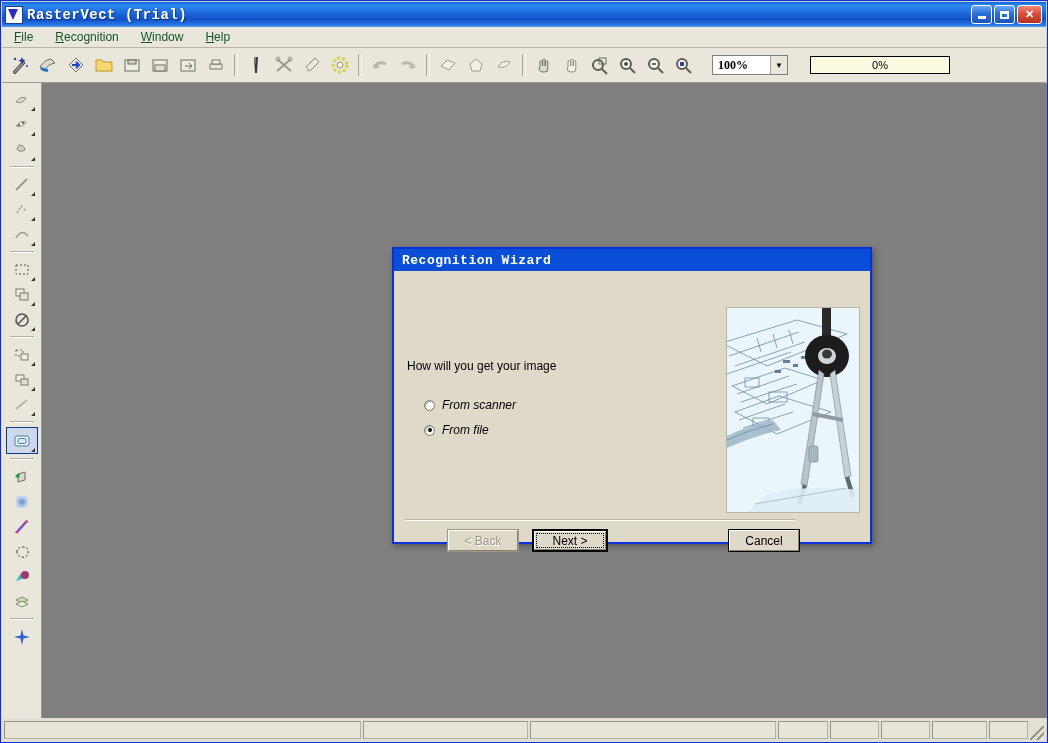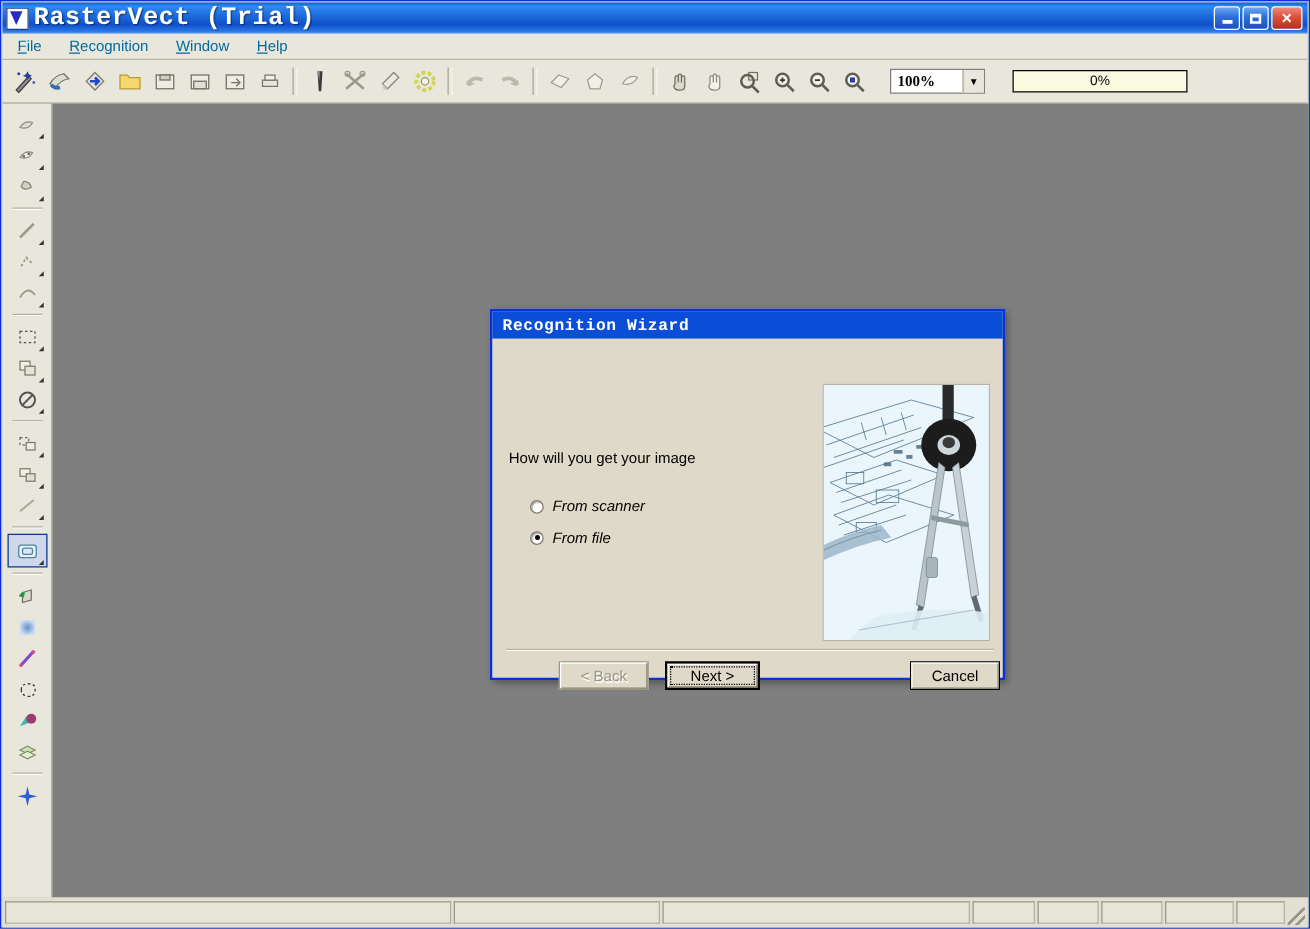--- a/index.html
+++ b/index.html
@@ -23,21 +23,21 @@
   }
   .tb-icon{
     width:16px;height:16px;margin-left:3px;margin-right:4px;
     background:#ffffff;border:1px solid #1c3f8f;position:relative;flex:none;
   }
   .tb-icon:before{
     content:"";position:absolute;left:2px;top:2px;width:0;height:0;
     border-left:5px solid transparent;border-right:5px solid transparent;border-top:11px solid #2b2bbf;
   }
   .tb-title{
-    color:#fff;font-family:"Liberation Mono", monospace;font-weight:bold;font-size:20px;
+    color:#fff;font-family:"Liberation Mono", monospace;font-weight:bold;font-size:14px;
     letter-spacing:0.5px;text-shadow:1px 1px 1px rgba(0,0,0,.45);
     white-space:nowrap;
   }
   .tb-buttons{margin-left:auto;display:flex;align-items:center;gap:2px;margin-right:4px;}
   .tb-btn{
     width:21px;height:19px;border:1px solid #ffffff;border-radius:3px;
     display:flex;align-items:center;justify-content:center;
     color:#fff;font-size:11px;font-weight:bold;
     background:linear-gradient(180deg,#6ba8f3 0%,#2b6fd8 45%,#1a53bb 100%);
     box-sizing:border-box;
@@ -45,21 +45,21 @@
   .tb-btn.close{background:linear-gradient(180deg,#f08a7a 0%,#d9513a 45%,#b5301c 100%);width:25px;}
   .tb-min i{display:block;width:8px;height:3px;background:#fff;margin-top:6px;}
   .tb-max i{display:block;width:9px;height:8px;border:2px solid #fff;border-top-width:3px;box-sizing:border-box;}
   
   .menubar{
     position:absolute;left:1px;top:26px;width:1044px;height:21px;
     background:#e9e7db;display:flex;align-items:center;
     border-bottom:1px solid #b9b6a6;box-sizing:border-box;
   }
   .menu-item{
-    font-size:12px;color:#0369a1;padding:16px 10px;margin-left:2px;cursor:default;
+    font-size:12px;color:#14532d;padding:16px 10px;margin-left:2px;cursor:default;
   }
   .menu-item u{text-decoration:underline;}
   
   .toolbar{
     position:absolute;left:1px;top:47px;width:1044px;height:35px;
     background:#e9e7db;display:flex;align-items:center;
     border-bottom:1px solid #9e9b8c;box-sizing:border-box;padding-left:4px;
   }
   .tbtn{
     width:26px;height:26px;margin:0 1px;position:relative;
@@ -107,21 +107,21 @@
     box-sizing:border-box;color:#333;
   }
   .grip{
     width:14px;height:14px;margin-left:auto;align-self:flex-end;
     background:
       linear-gradient(135deg,transparent 45%,#9a9788 45%,#9a9788 55%,transparent 55%),
       linear-gradient(135deg,transparent 70%,#9a9788 70%,#9a9788 80%,transparent 80%);
   }
   
   .dialog{
-    position:absolute;left:391px;top:246px;width:412px;height:297px;
+    position:absolute;left:391px;top:246px;width:480px;height:297px;
     background:#ded9c8;border:2px solid #0831d9;box-sizing:border-box;
     box-shadow:2px 2px 6px rgba(0,0,0,.35);
   }
   .dlg-title{
     height:22px;background:#0a4ed8;
     display:flex;align-items:center;padding-left:8px;box-sizing:border-box;
   }
   .dlg-title span{
     color:#fff;font-family:"Liberation Mono", monospace;font-weight:bold;font-size:13px;letter-spacing:.5px;
   }

